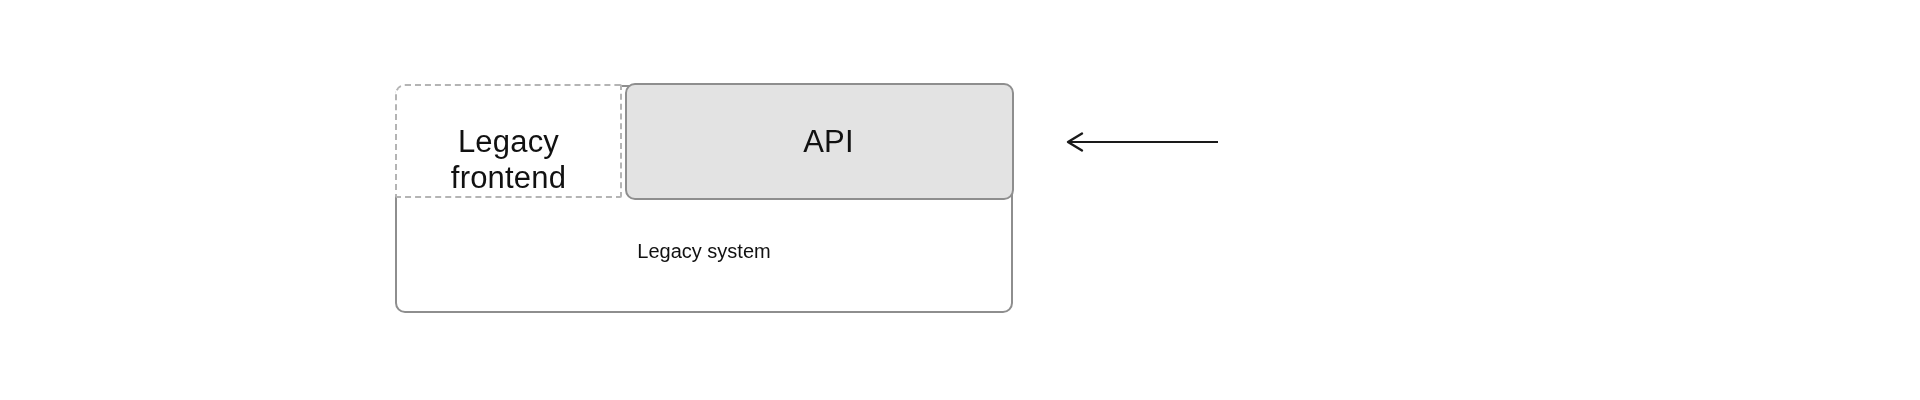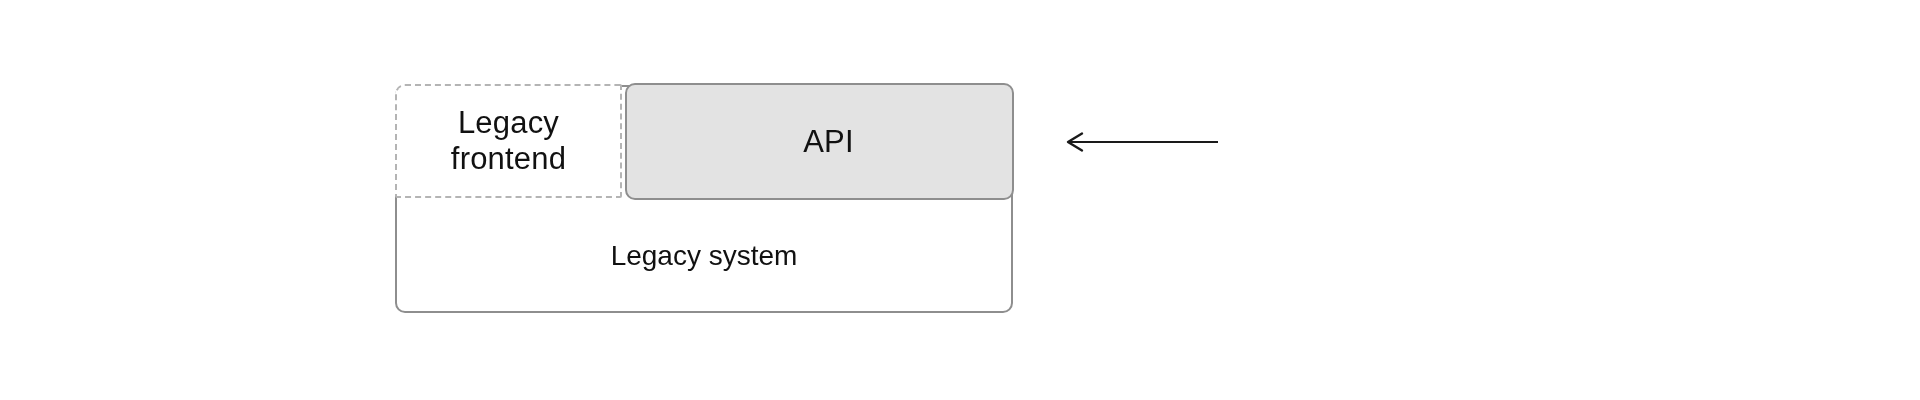--- a/index.html
+++ b/index.html
@@ -42,30 +42,31 @@
     border:2px solid var(--box-border);
     border-radius:10px;
     background:var(--background);
     z-index:1;
   }
   .legacy-system-label{
     position:absolute;
     left:395px; top:240px;
     width:618px;
     text-align:center;
-    font-size:28px;
+    font-size:20px;
     z-index:2;
   }
   .legacy-frontend{
     left:395px; top:84px;
     width:227px; height:114px;
     border:2px dashed var(--dashed-border);
     border-radius:10px 2px 2px 2px;
     background:var(--background);
     z-index:3;
+    align-items:flex-end;
   }
   .api-box{
     left:625px; top:83px;
     width:389px; height:117px;
     border:2px solid var(--box-border);
     border-radius:10px;
     background:var(--api-fill);
     z-index:3;
     padding-left:18px;
   }

